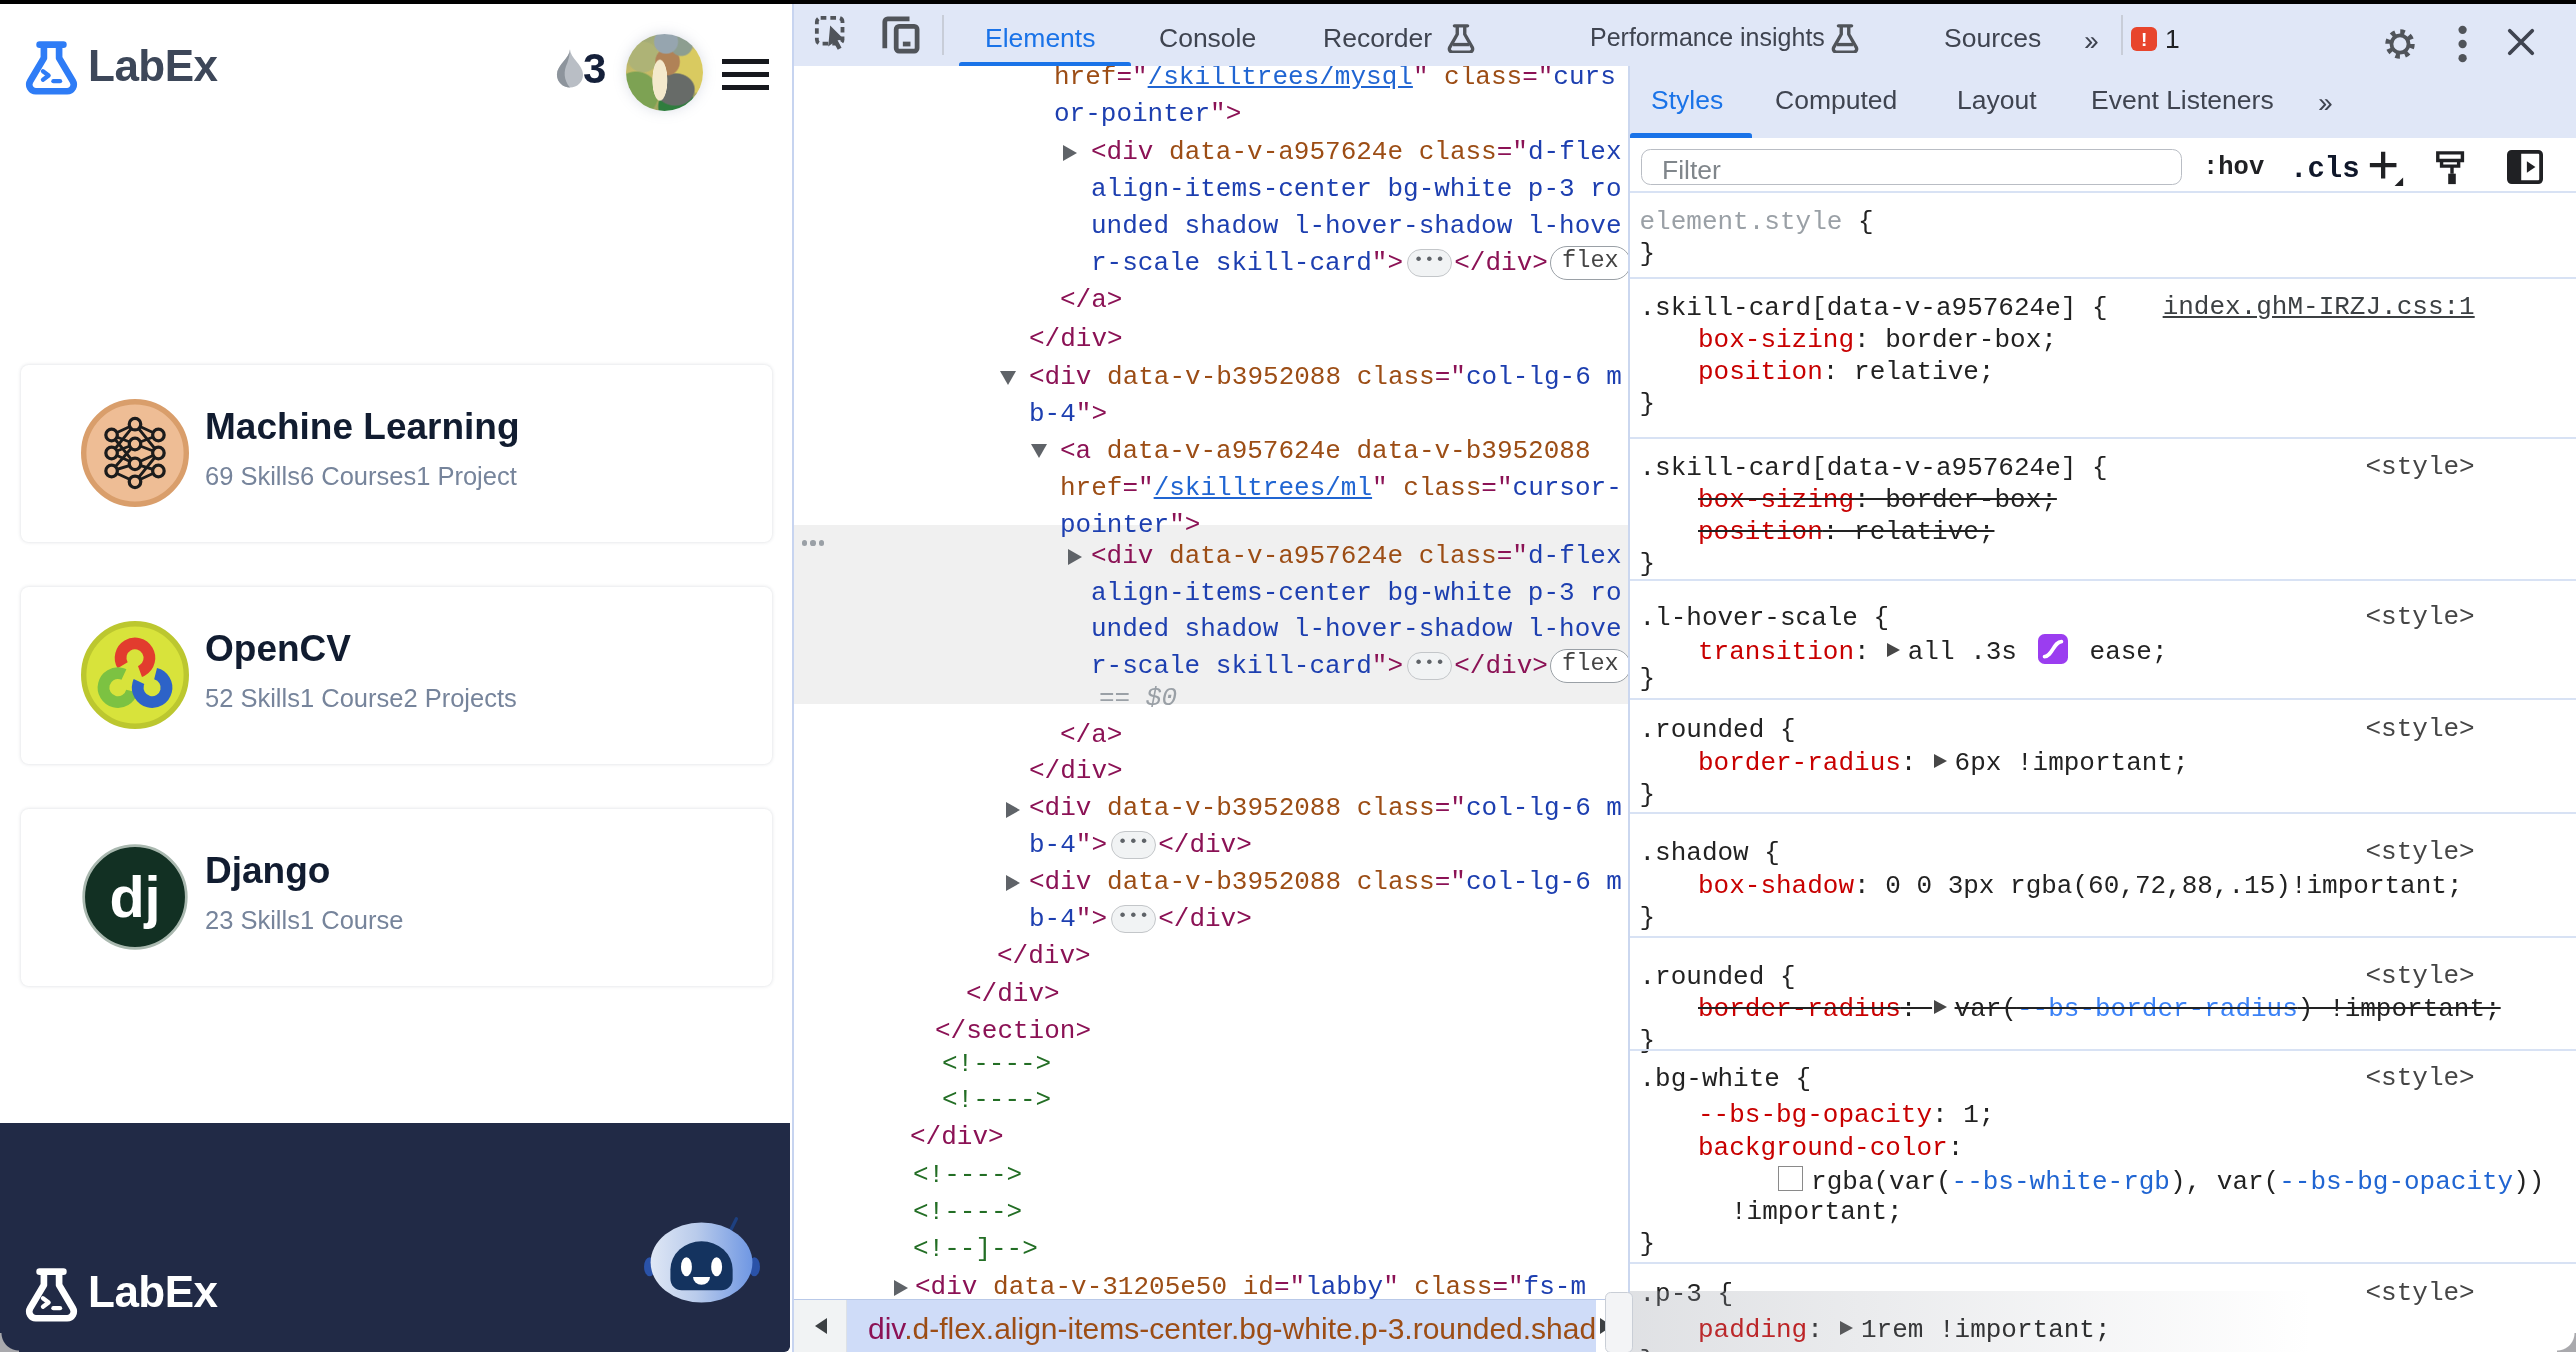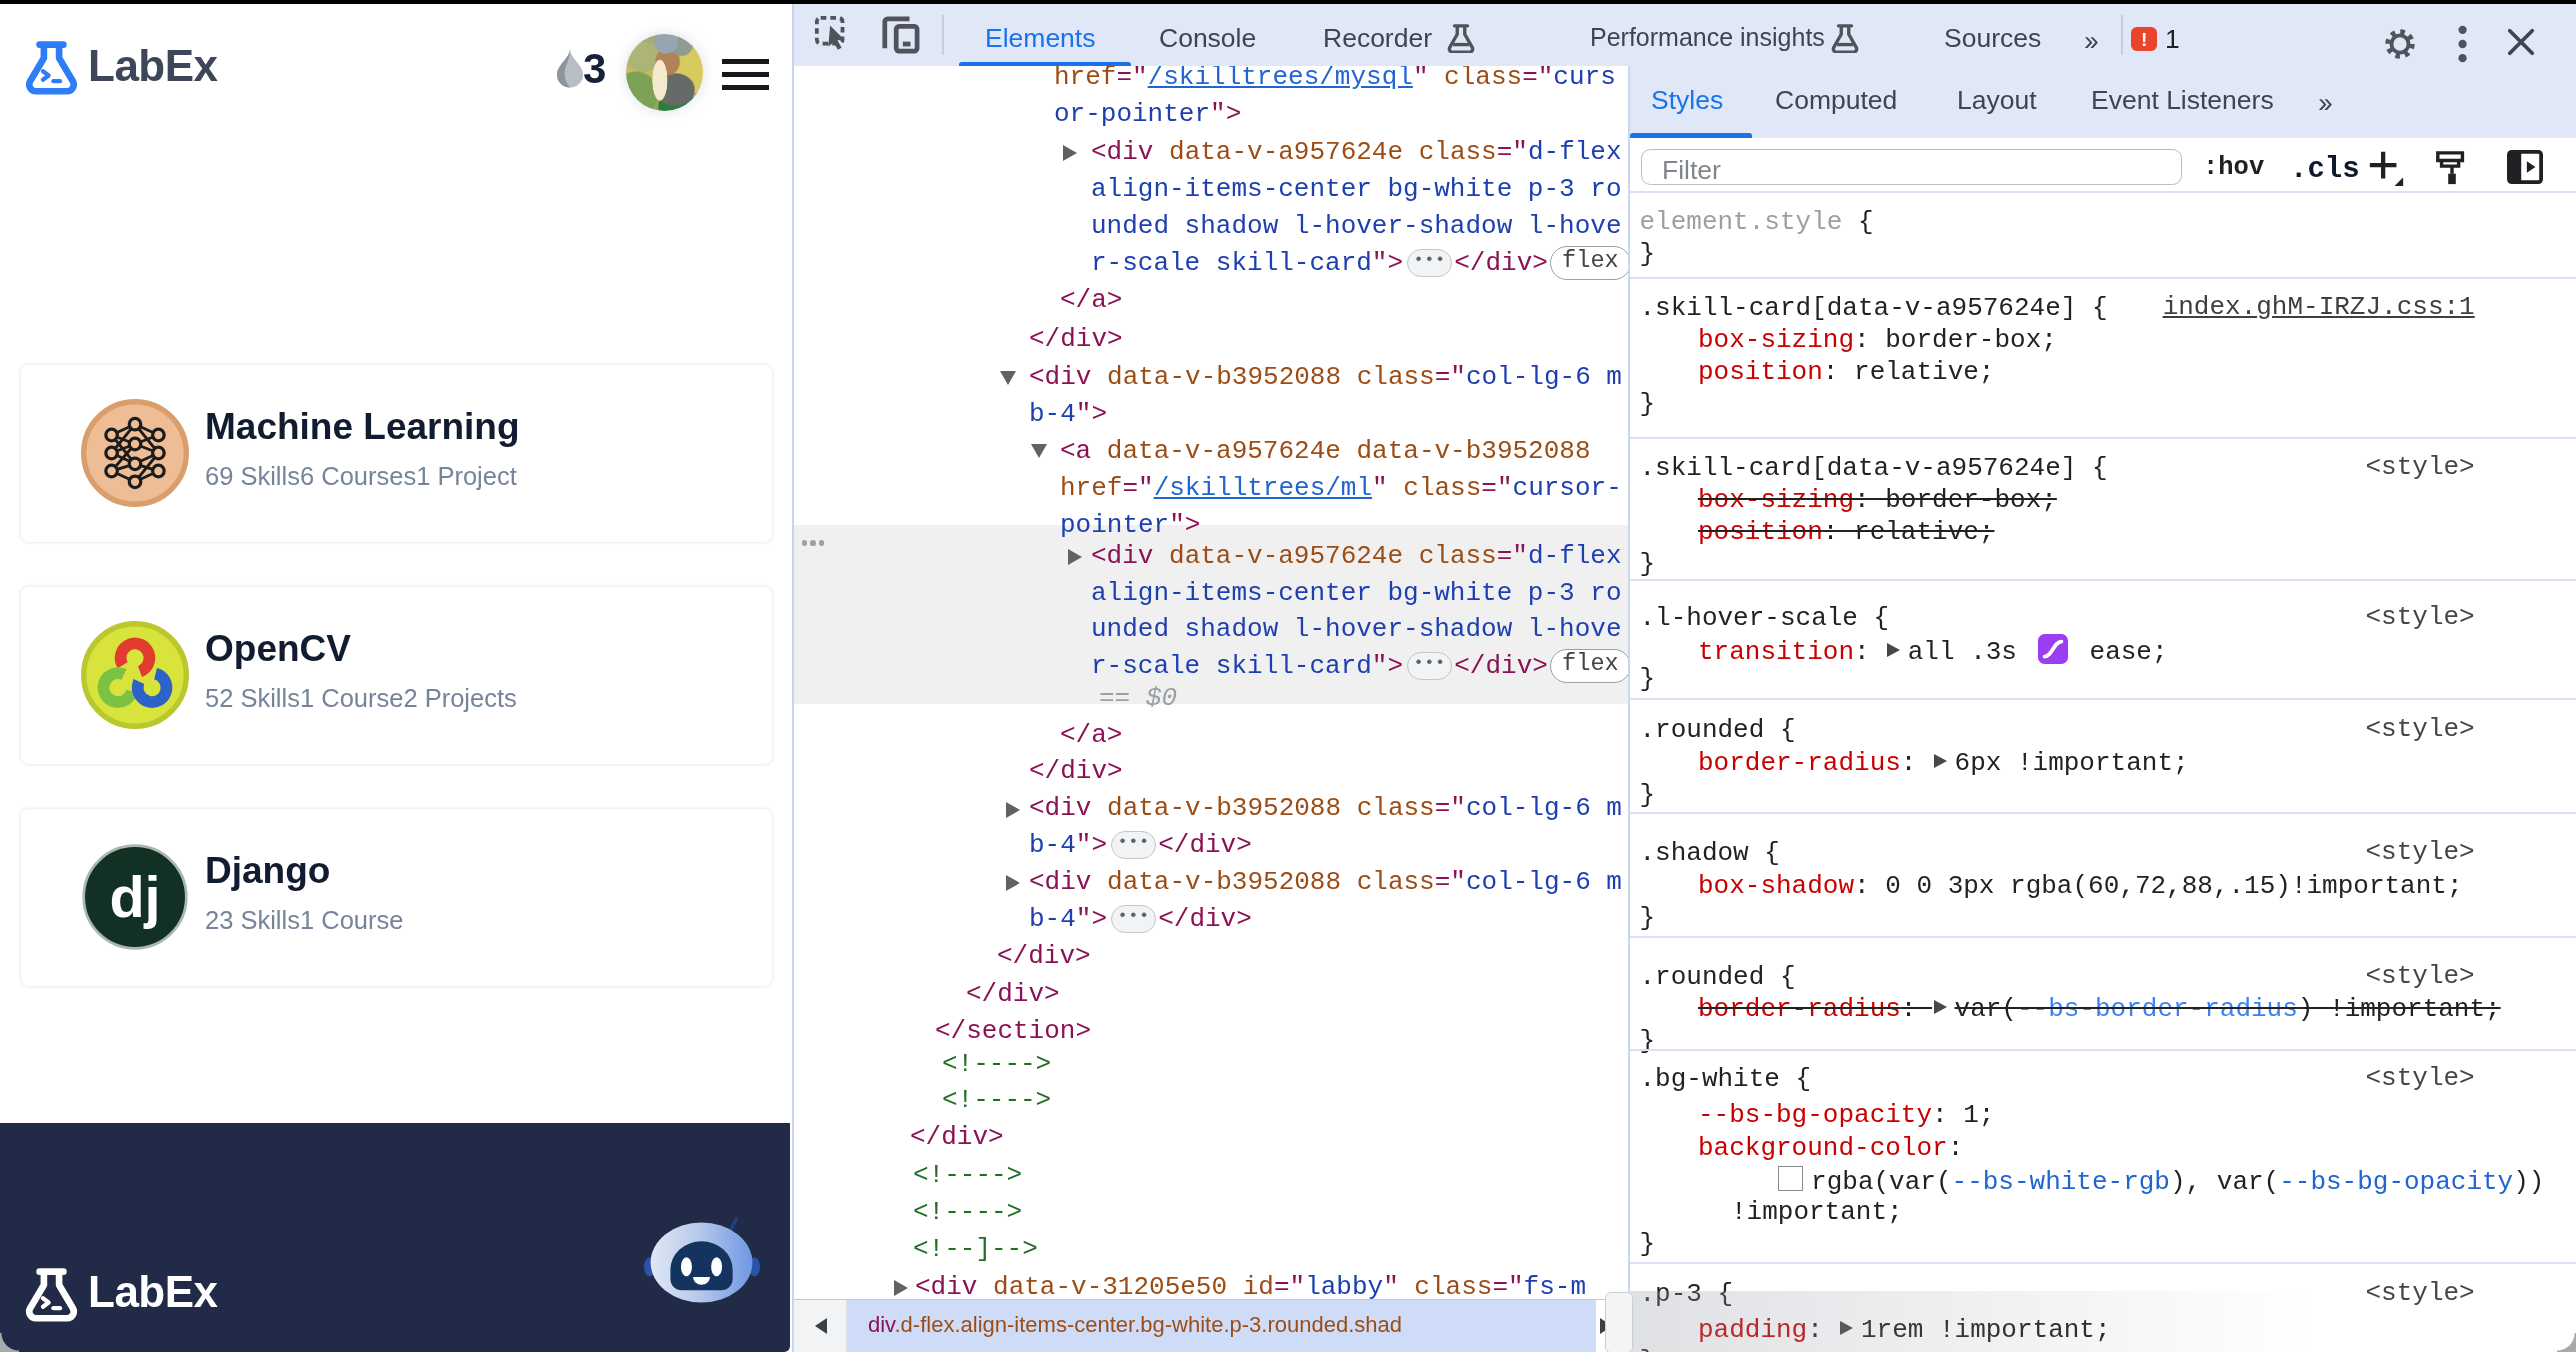--- a/index.html
+++ b/index.html
@@ -257,21 +257,21 @@
   <div class="ln" style="left:119px;top:1093px"><span class="c">&lt;!----&gt;</span></div>
   <div class="ln" style="left:119px;top:1130px"><span class="c">&lt;!----&gt;</span></div>
   <div class="ln" style="left:119px;top:1167px"><span class="c">&lt;!--]--&gt;</span></div>
   <div class="tri-r" style="left:100px;top:1214px;"></div>
   <div class="ln" style="left:121px;top:1205px"><span class="t">&lt;div</span> <span class="a">data-v-31205e50</span> <span class="a">id</span><span class="t">="</span><span class="v">labby</span><span class="t">"</span> <span class="a">class</span><span class="t">="</span><span class="v">fs-m</span></div>
 </div>
 <div class="abs" id="vsep2"></div>
 <div class="abs" id="crumb">
   <div class="abs" style="left:0;top:0;width:53px;height:53px;background:#f1f3f4;border-right:0.9px solid #dde1e6;"></div>
   <div class="abs" style="left:21px;top:18px;width:0;height:0;border-right:12.3px solid #3c4043;border-top:8.5px solid transparent;border-bottom:8.5px solid transparent;"></div>
-  <div class="abs" style="left:74px;top:12.3px;font-size:22px;white-space:nowrap;overflow:hidden;width:728px;"><span style="color:#8b1255">div</span><span style="color:#9c4d15">.d-flex.align-items-center.bg-white.p-3.rounded.shad</span></div>
+  <div class="abs" style="left:74px;top:12.3px;font-size:30px;white-space:nowrap;overflow:hidden;width:728px;"><span style="color:#8b1255">div</span><span style="color:#9c4d15">.d-flex.align-items-center.bg-white.p-3.rounded.shad</span></div>
   <div class="abs" style="left:802px;top:0;width:32px;height:53px;background:#fff;"></div>
   <div class="abs" style="left:806px;top:18px;width:0;height:0;border-left:12.3px solid #3c4043;border-top:8.5px solid transparent;border-bottom:8.5px solid transparent;"></div>
 </div>
 <div class="abs" id="stpanel">
   <div id="subtabs"></div>
   <div class="tab tabsel" style="left:21px;top:19px;">Styles</div>
   <div class="abs" style="left:0px;top:67px;width:122px;height:4.7px;background:#1a73e8;border-radius:2.8px 2.8px 0 0;"></div>
   <div class="tab" style="left:145px;top:19px;">Computed</div>
   <div class="tab" style="left:327px;top:19px;">Layout</div>
   <div class="tab" style="left:461px;top:19px;">Event Listeners</div>

